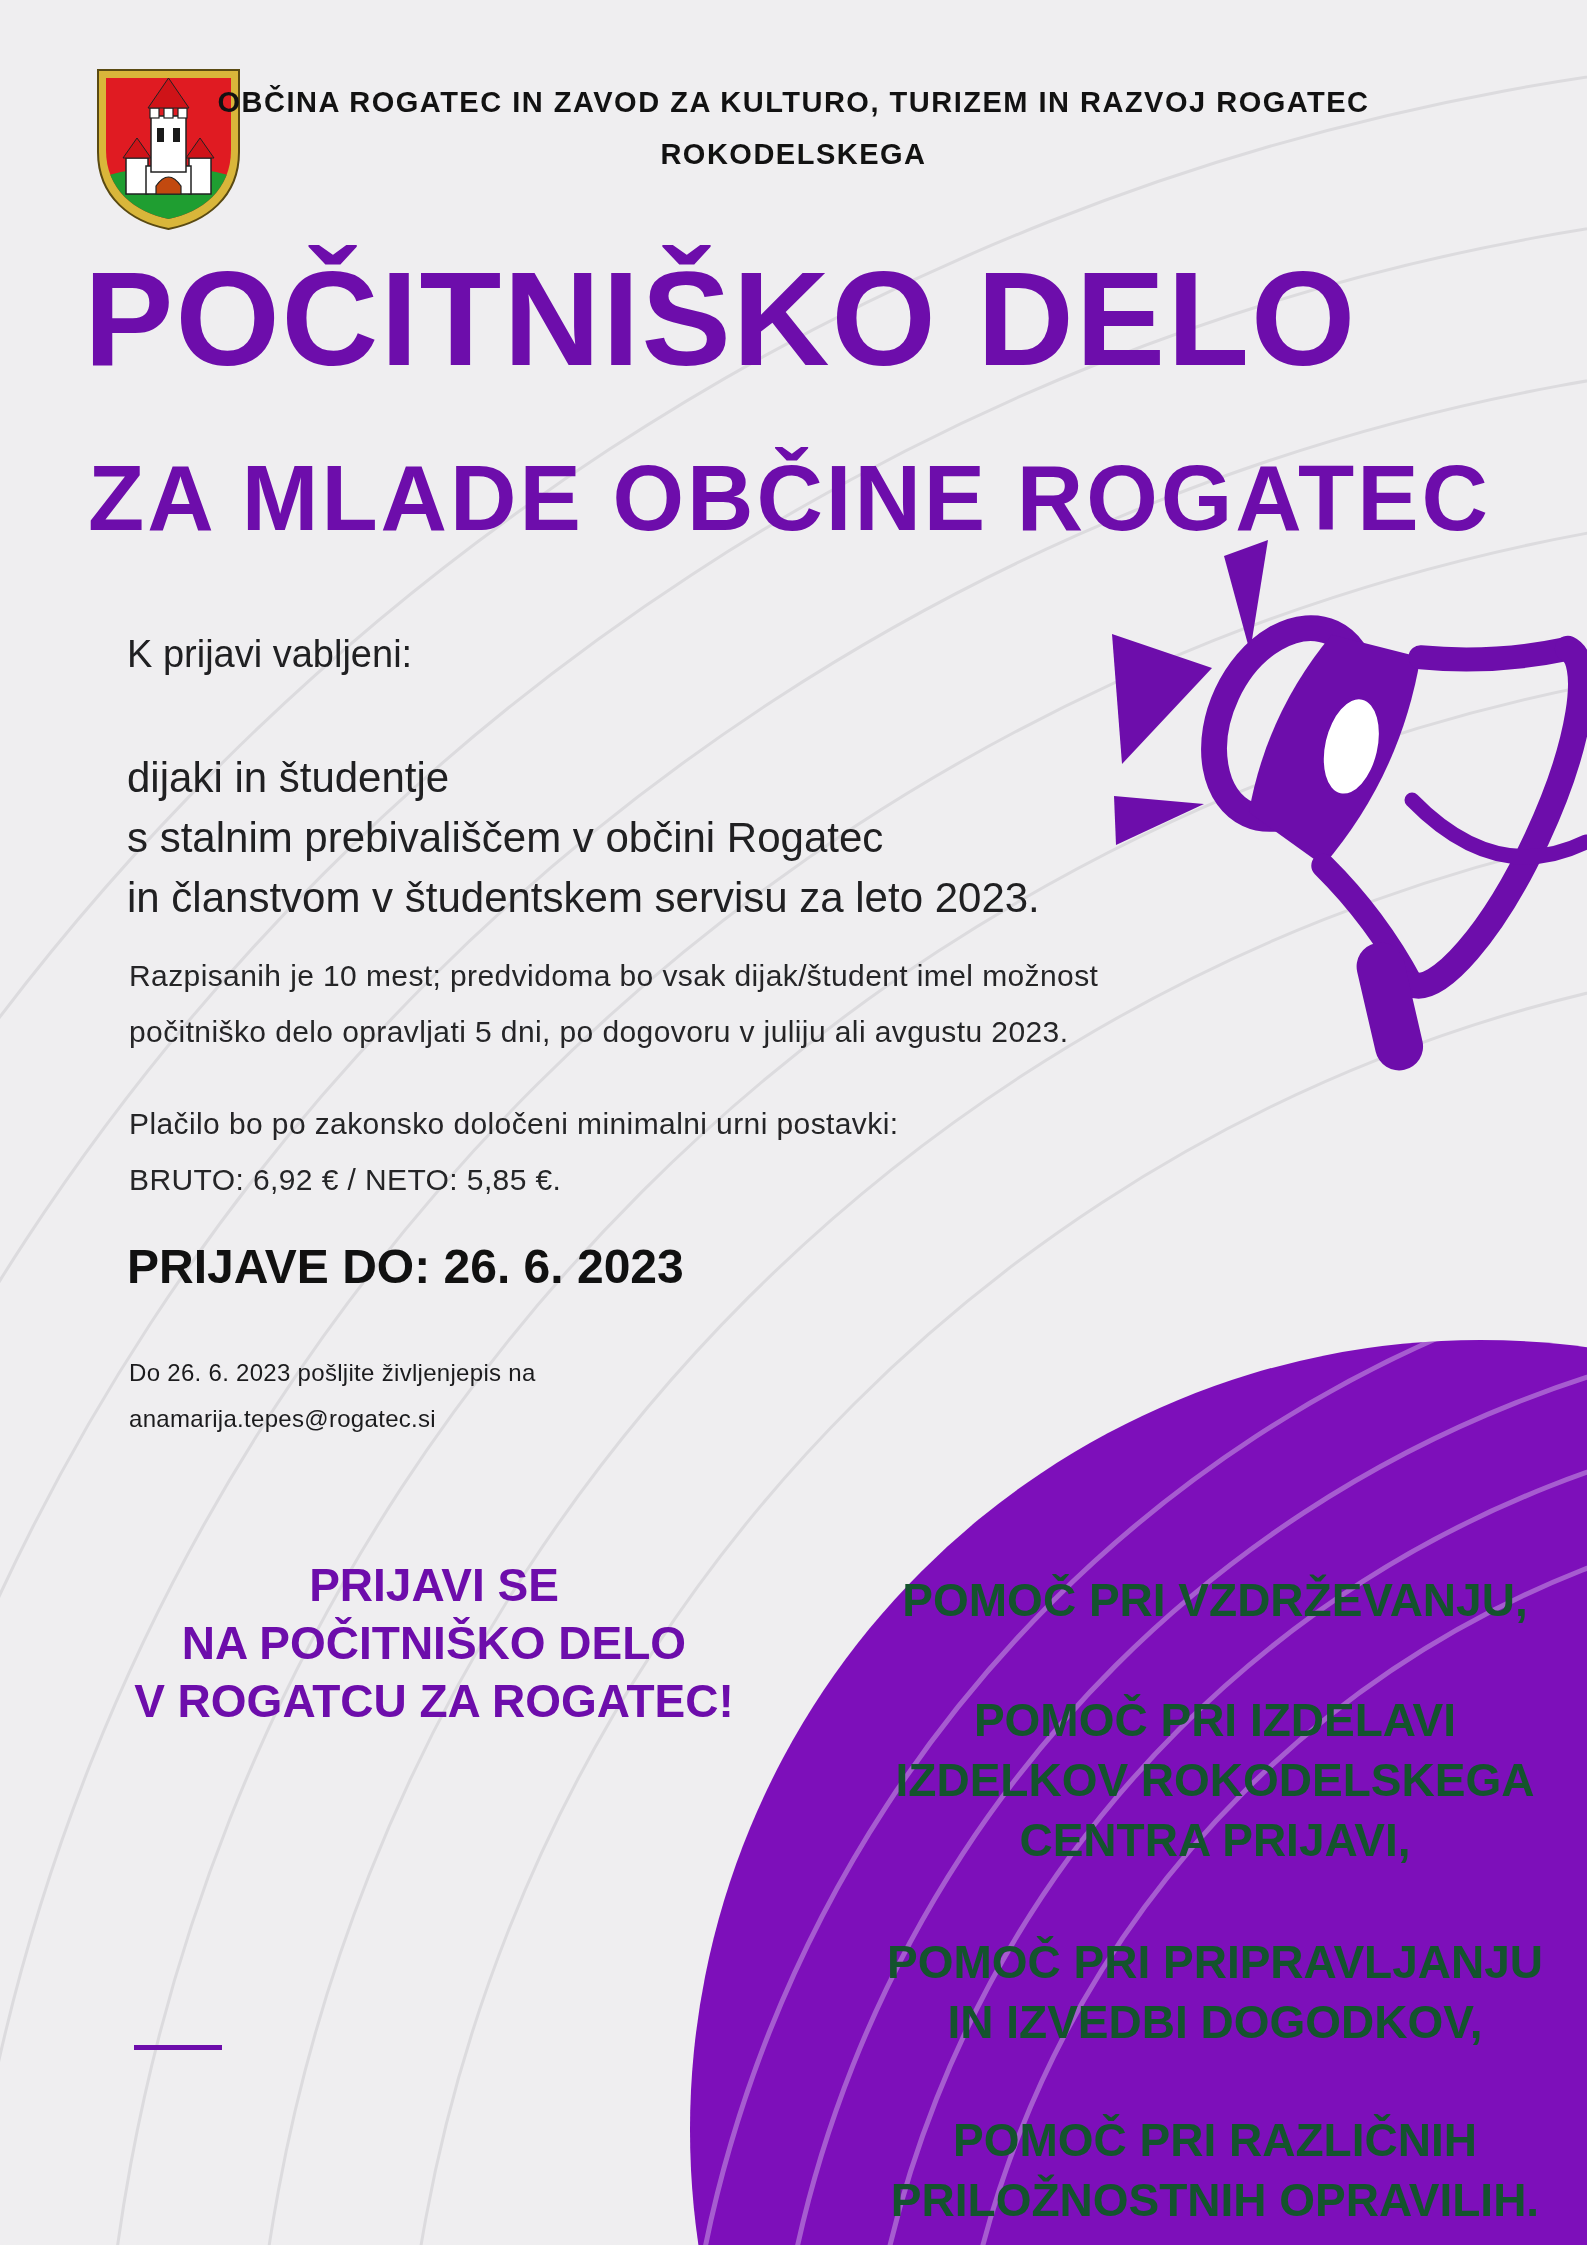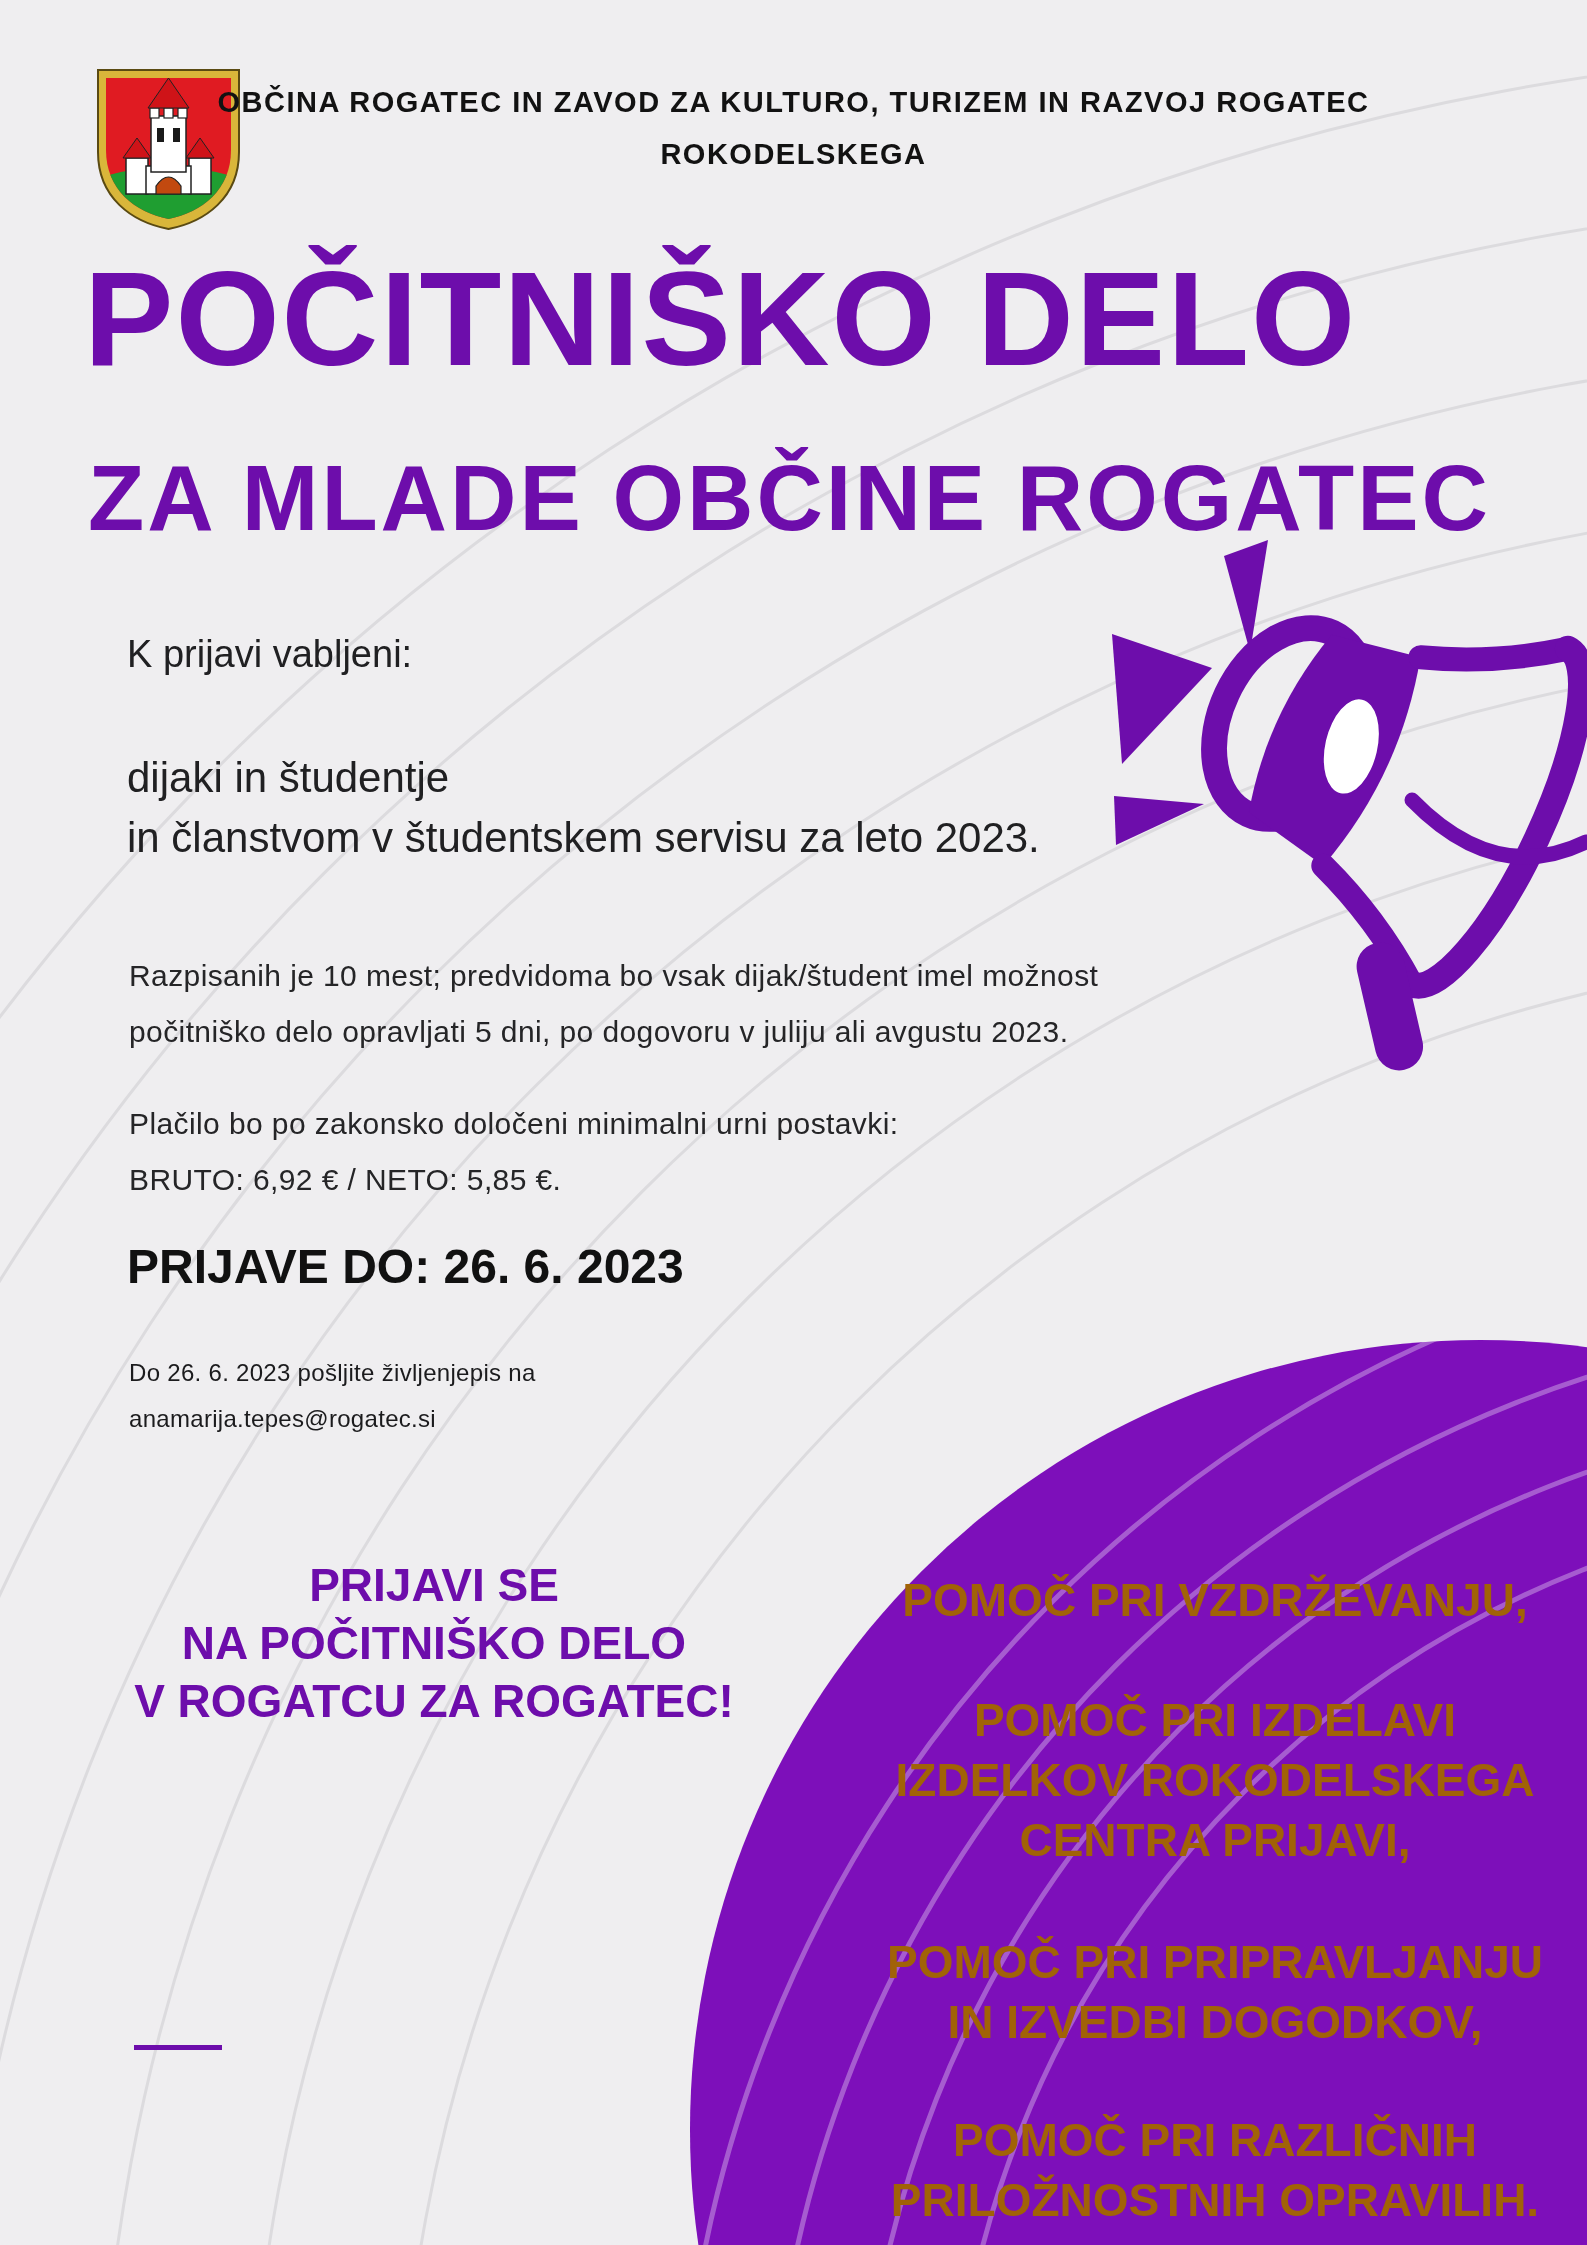--- a/index.html
+++ b/index.html
@@ -27,21 +27,21 @@
   .para1{left:129px;top:948px;font-size:30px;line-height:56px;letter-spacing:0.4px;color:#252527;}
   .para2{left:129px;top:1096px;font-size:30px;line-height:56px;letter-spacing:0.4px;color:#252527;}
 
   .deadline-h{left:127px;top:1236px;font-size:48px;line-height:62px;font-weight:700;color:#111;}
   .deadline-sub{left:129px;top:1350px;font-size:24px;line-height:46px;letter-spacing:0.3px;color:#1b1b1d;}
 
   .cta{left:128px;top:1556px;width:612px;text-align:center;
     font-size:46px;line-height:58px;font-weight:700;color:#6d0dab;}
 
   .tasks{width:730px;left:850px;text-align:center;font-weight:700;
-    font-size:46px;line-height:60px;color:#a16207;white-space:nowrap;}
+    font-size:46px;line-height:60px;color:#14532d;white-space:nowrap;}
   .tg1{top:1570px;}
   .tg2{top:1690px;}
   .tg3{top:1932px;}
   .tg4{top:2110px;}
 
   .divider{left:134px;top:2045px;width:88px;height:5px;background:#6d0dab;}
   .footer{left:127px;top:2112px;font-size:32px;line-height:50px;letter-spacing:0.5px;color:#141416;}
 </style>
 </head>
 <body>
@@ -126,20 +126,21 @@
 
   <div class="abs hdr-line1">OBČINA ROGATEC IN ZAVOD ZA KULTURO, TURIZEM IN RAZVOJ ROGATEC</div>
   <div class="abs hdr-line2">ROKODELSKEGA</div>
 
   <div class="abs title1">POČITNIŠKO DELO</div>
   <div class="abs title2">ZA MLADE OBČINE ROGATEC</div>
 
   <div class="abs invite-intro">K prijavi vabljeni:</div>
   <div class="abs invite-who">
     <div>dijaki in študentje</div>
+    <div>s stalnim prebivališčem v občini Rogatec</div>
     <div>in članstvom v študentskem servisu za leto 2023.</div>
   </div>
 
   <div class="abs para1">
     <div>Razpisanih je 10 mest; predvidoma bo vsak dijak/študent imel možnost</div>
     <div>počitniško delo opravljati 5 dni, po dogovoru v juliju ali avgustu 2023.</div>
   </div>
   <div class="abs para2">
     <div>Plačilo bo po zakonsko določeni minimalni urni postavki:</div>
     <div>BRUTO: 6,92 € / NETO: 5,85 €.</div>

